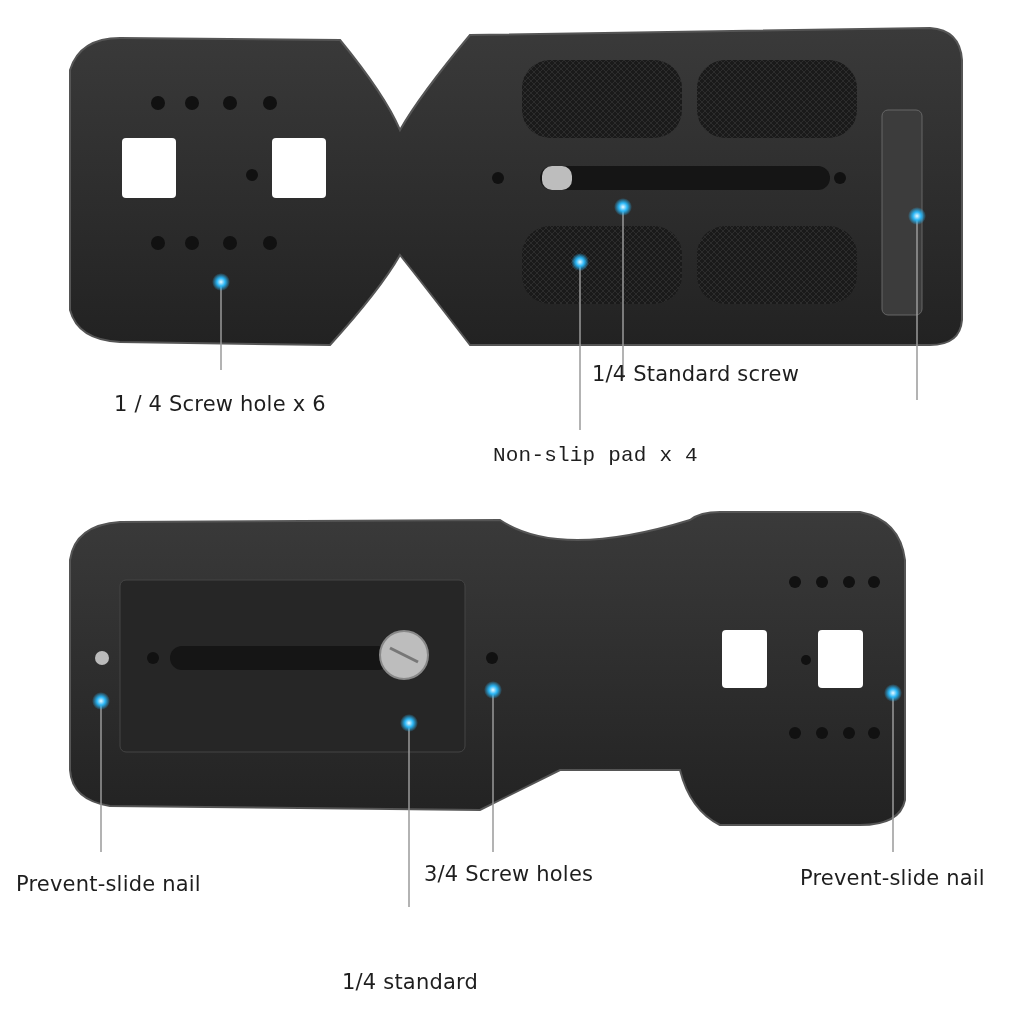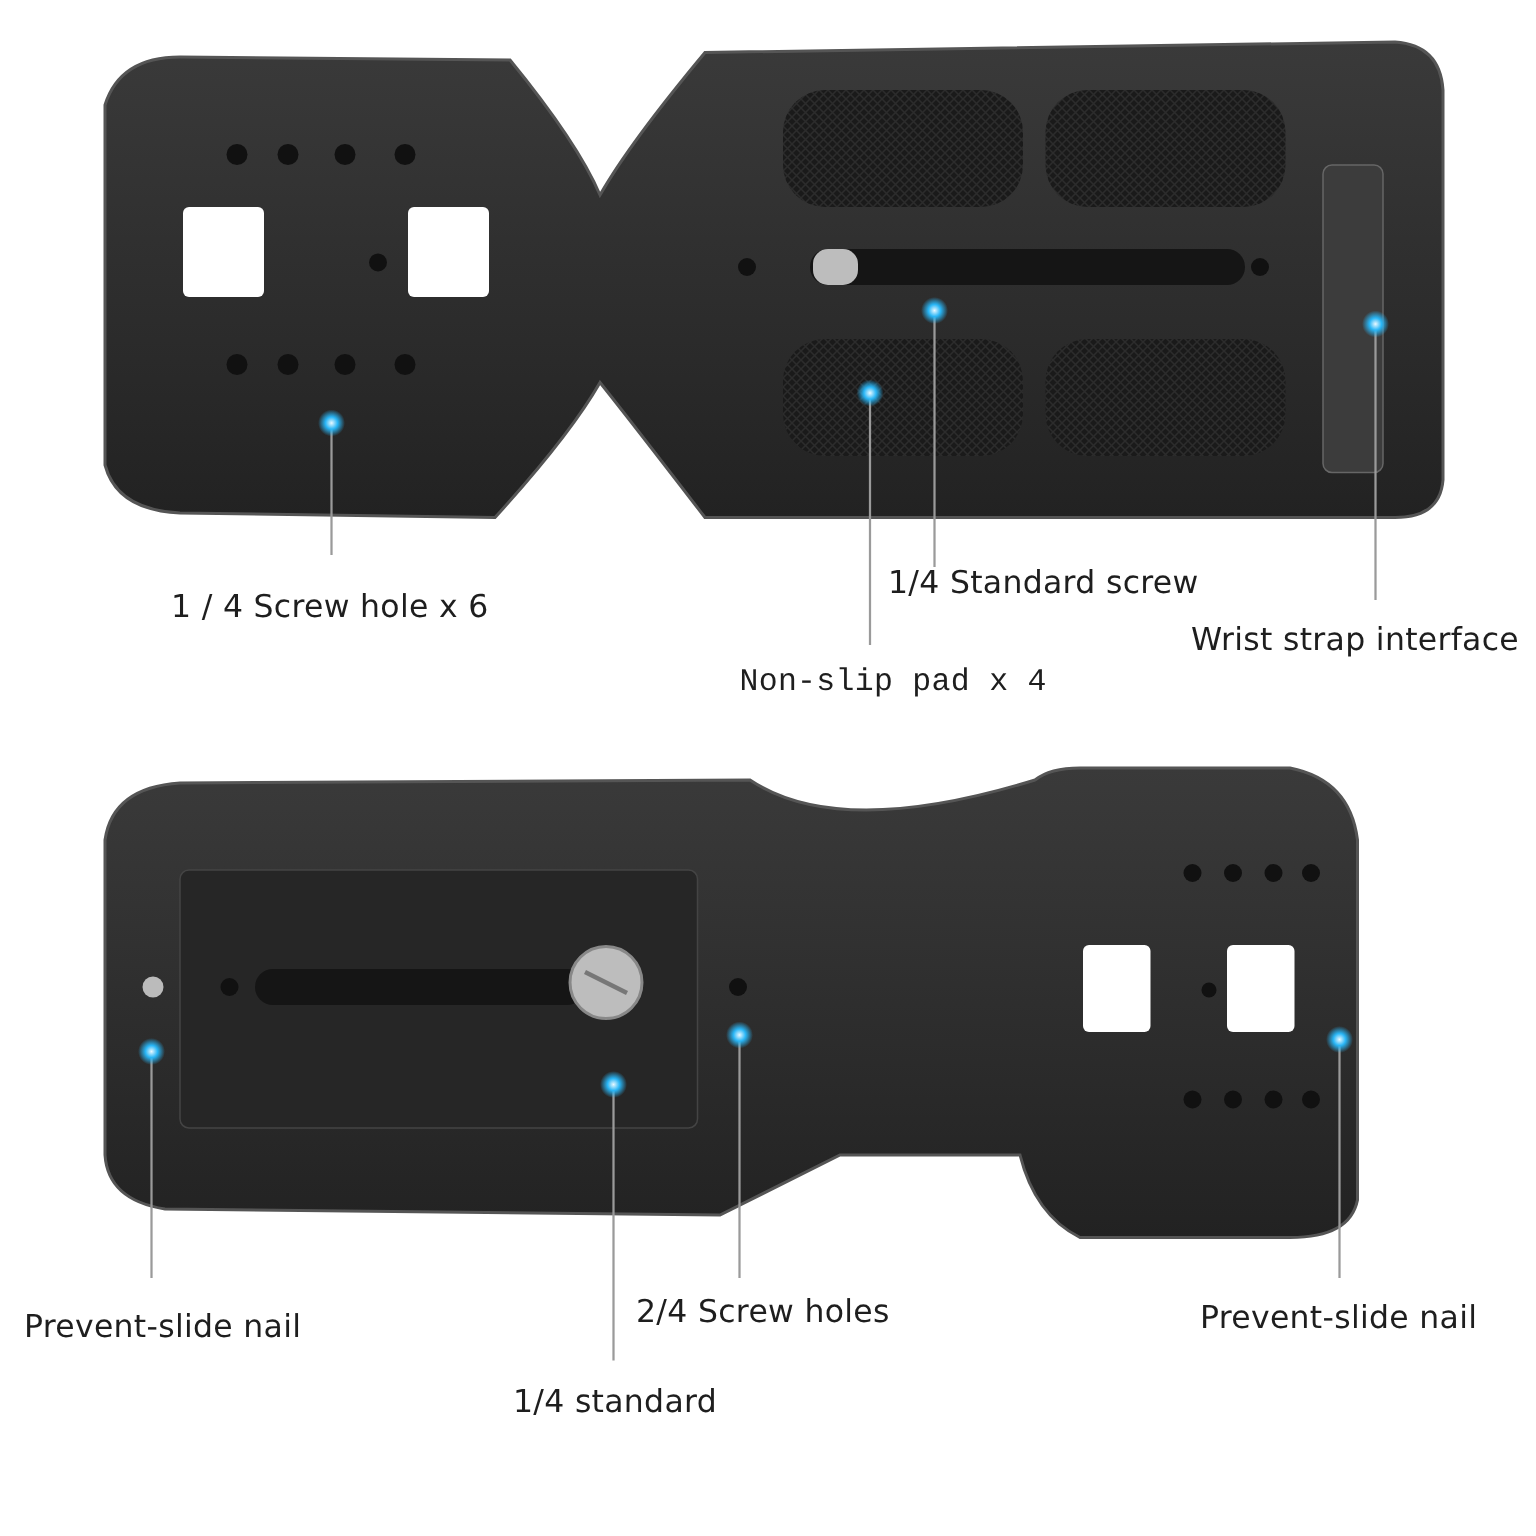--- a/index.html
+++ b/index.html
@@ -1,20 +1,20 @@
 <!DOCTYPE html>
 <html><head>
 <meta charset="utf-8">
 <style>
   html, body { margin:0; padding:0; background:#ffffff; }
   body { width:1024px; height:1024px; position:relative; overflow:hidden;
          font-family: "DejaVu Sans", "Liberation Sans", sans-serif; color:#1a1a1a; }
   .stage { position:absolute; left:0; top:0; width:1024px; height:814px; }
   .label { position:absolute; font-size:21px; letter-spacing:0.2px; white-space:nowrap; color:#1e1e1e; }
-  .label.center { text-align:center; }
+  .label.center { text-align:center;margin-top:48px; }
   svg { position:absolute; left:0; top:0; }
 </style>
 </head>
 <body>
 
 <div class="stage">
 
   <svg width="1024" height="1024" viewBox="0 0 1024 1024">
     <defs>
       <linearGradient id="plateG" x1="0" y1="0" x2="0" y2="1">
@@ -105,21 +105,20 @@
       <circle cx="580" cy="262" r="9" fill="url(#glow)"></circle>
       <circle cx="917" cy="216" r="9" fill="url(#glow)"></circle>
       <circle cx="101" cy="701" r="9" fill="url(#glow)"></circle>
       <circle cx="409" cy="723" r="9" fill="url(#glow)"></circle>
       <circle cx="493" cy="690" r="9" fill="url(#glow)"></circle>
       <circle cx="893" cy="693" r="9" fill="url(#glow)"></circle>
     </g>
   </svg>
 
   <div class="label" style="left:114px; top:392px;">1 / 4 Screw hole x 6</div>
-  <div class="label" style="left:592px; top:376px;">1/4 Standard screw</div>
-  <div class="label" style="left:794px; top:414px;">Wrist strap interface</div>
+  <div class="label" style="left:592px; top:362px;">1/4 Standard screw</div>
   <div class="label" style="left:493px; top:444px;font-family:Liberation Mono, monospace;">Non-slip pad x 4</div>
 
   <div class="label" style="left:16px; top:872px;">Prevent-slide nail</div>
-  <div class="label" style="left:424px; top:862px;">2/4 Screw holes</div>
+  <div class="label" style="left:424px; top:862px;">3/4 Screw holes</div>
   <div class="label" style="left:800px; top:866px;">Prevent-slide nail</div>
   <div class="label center" style="left:300px; top:922px; width:220px;">1/4 standard</div>
 </div>
 
 </body></html>

